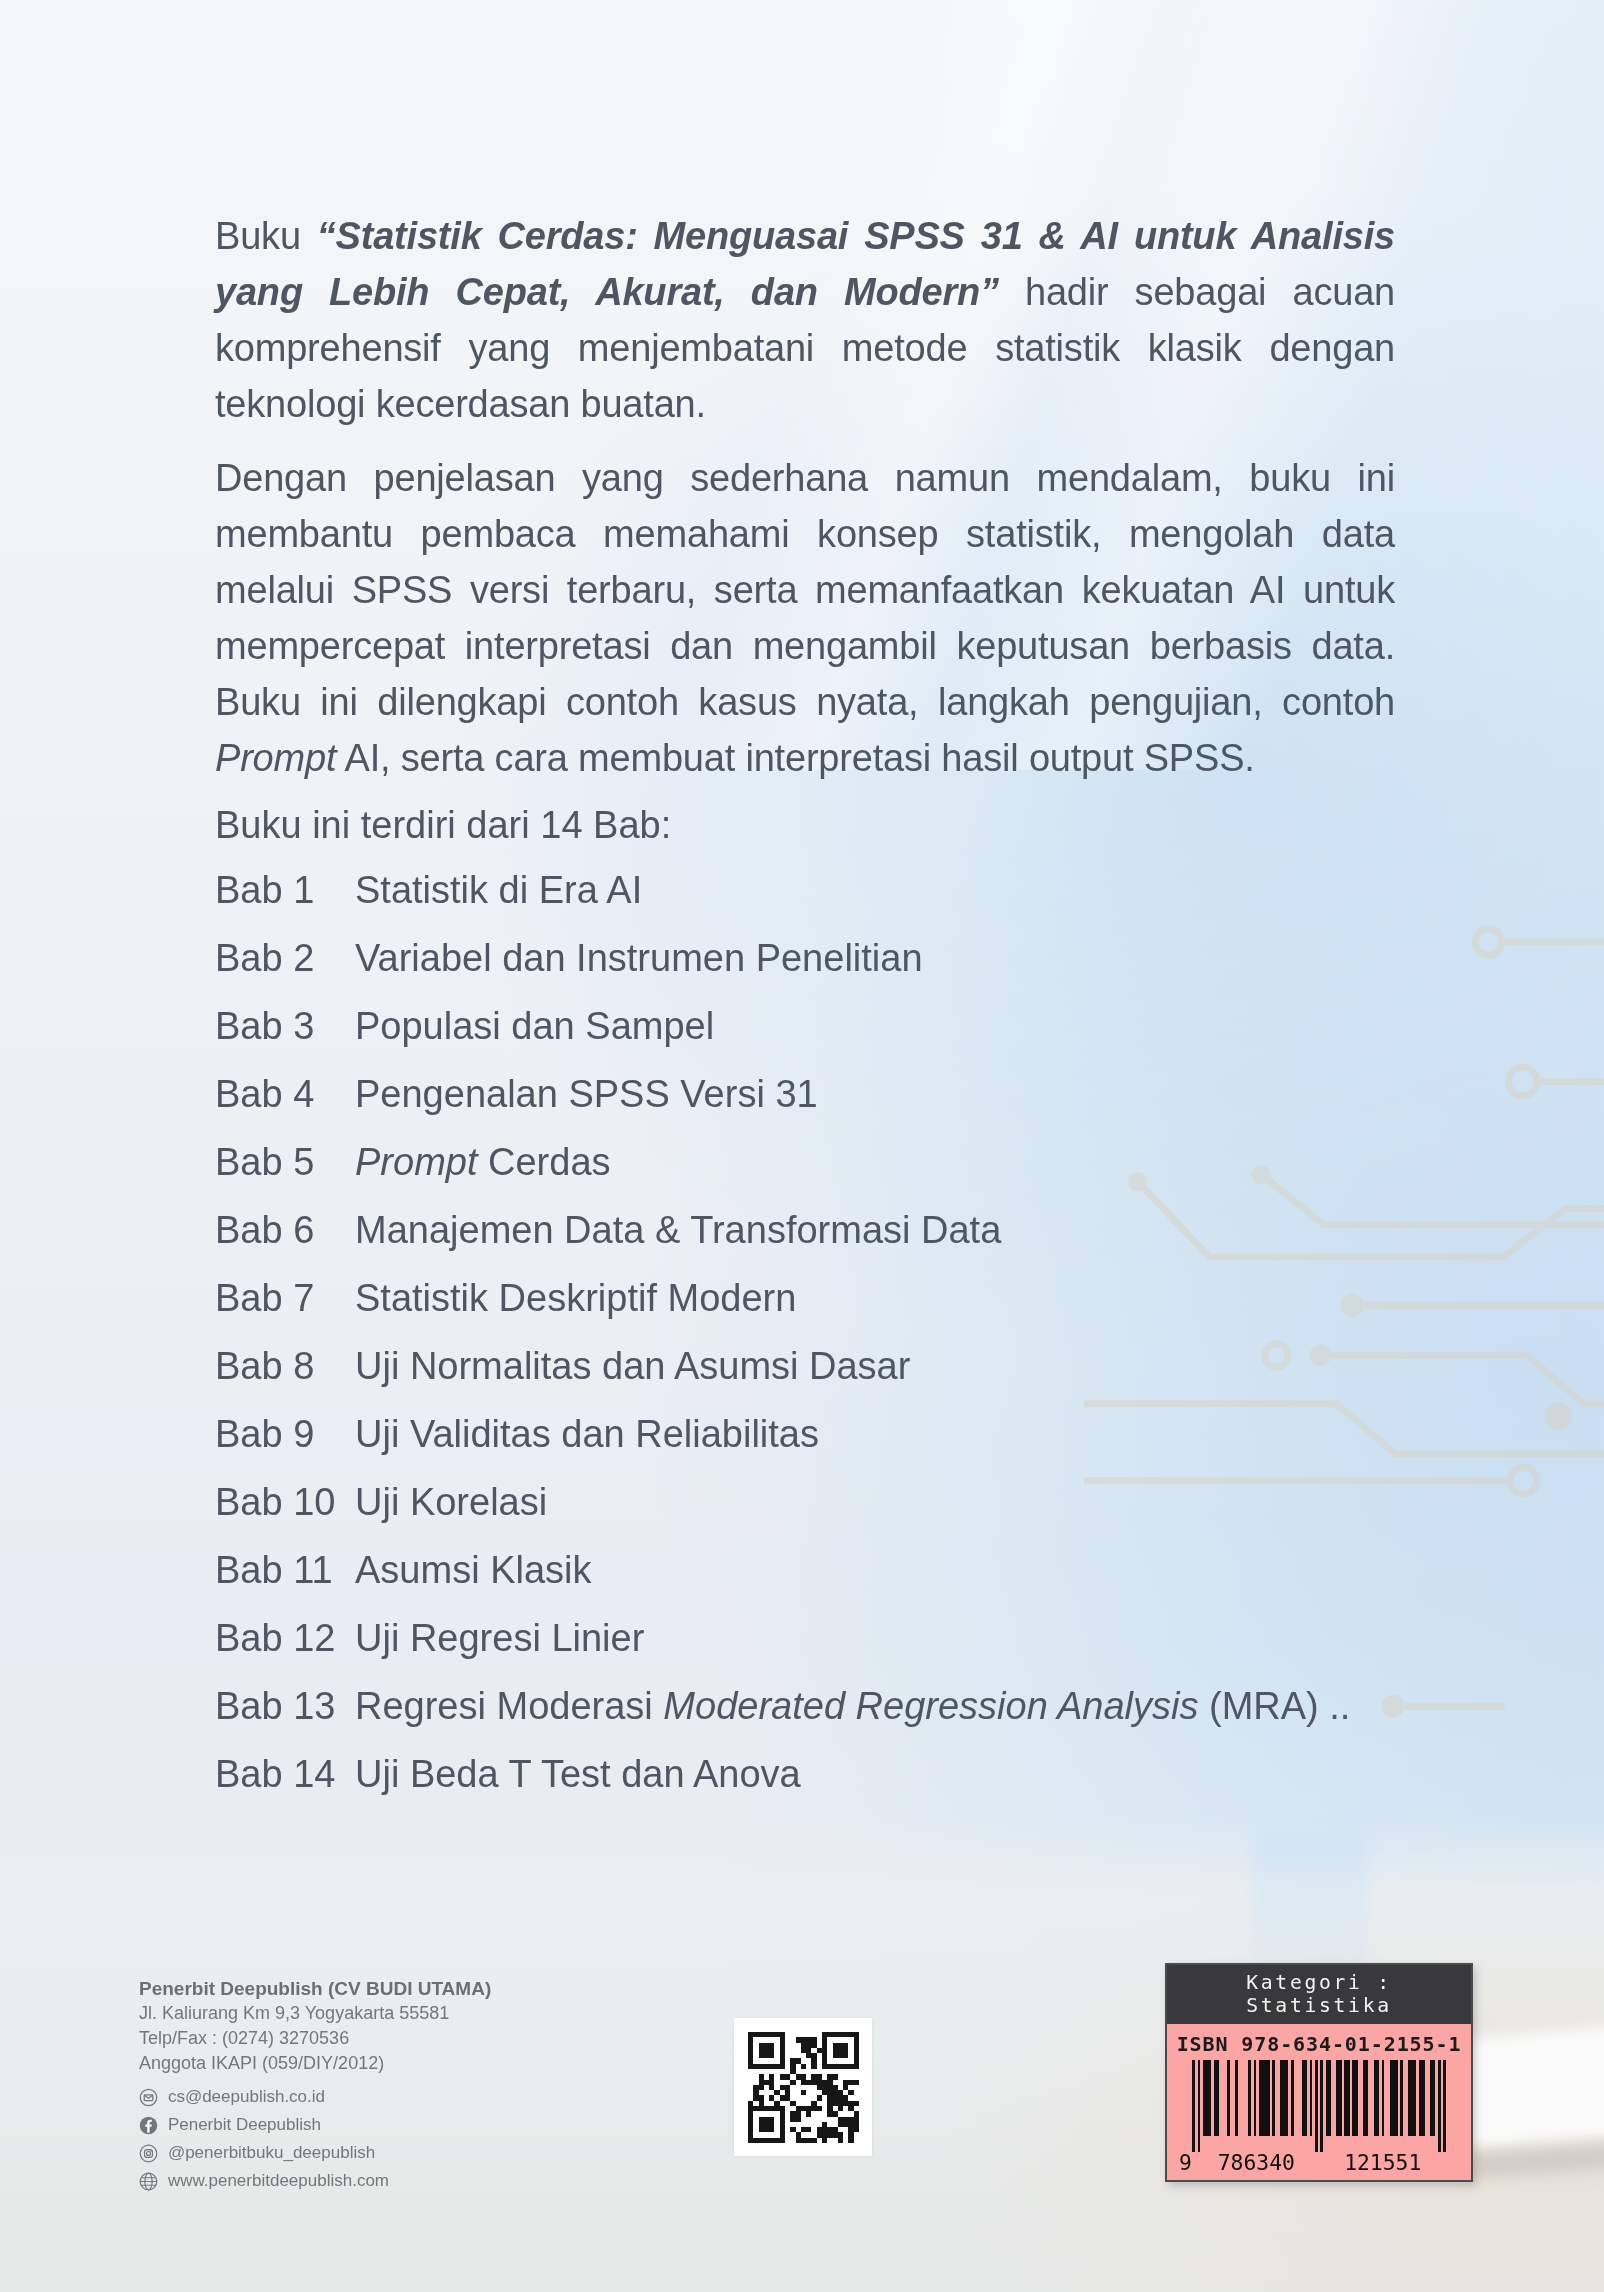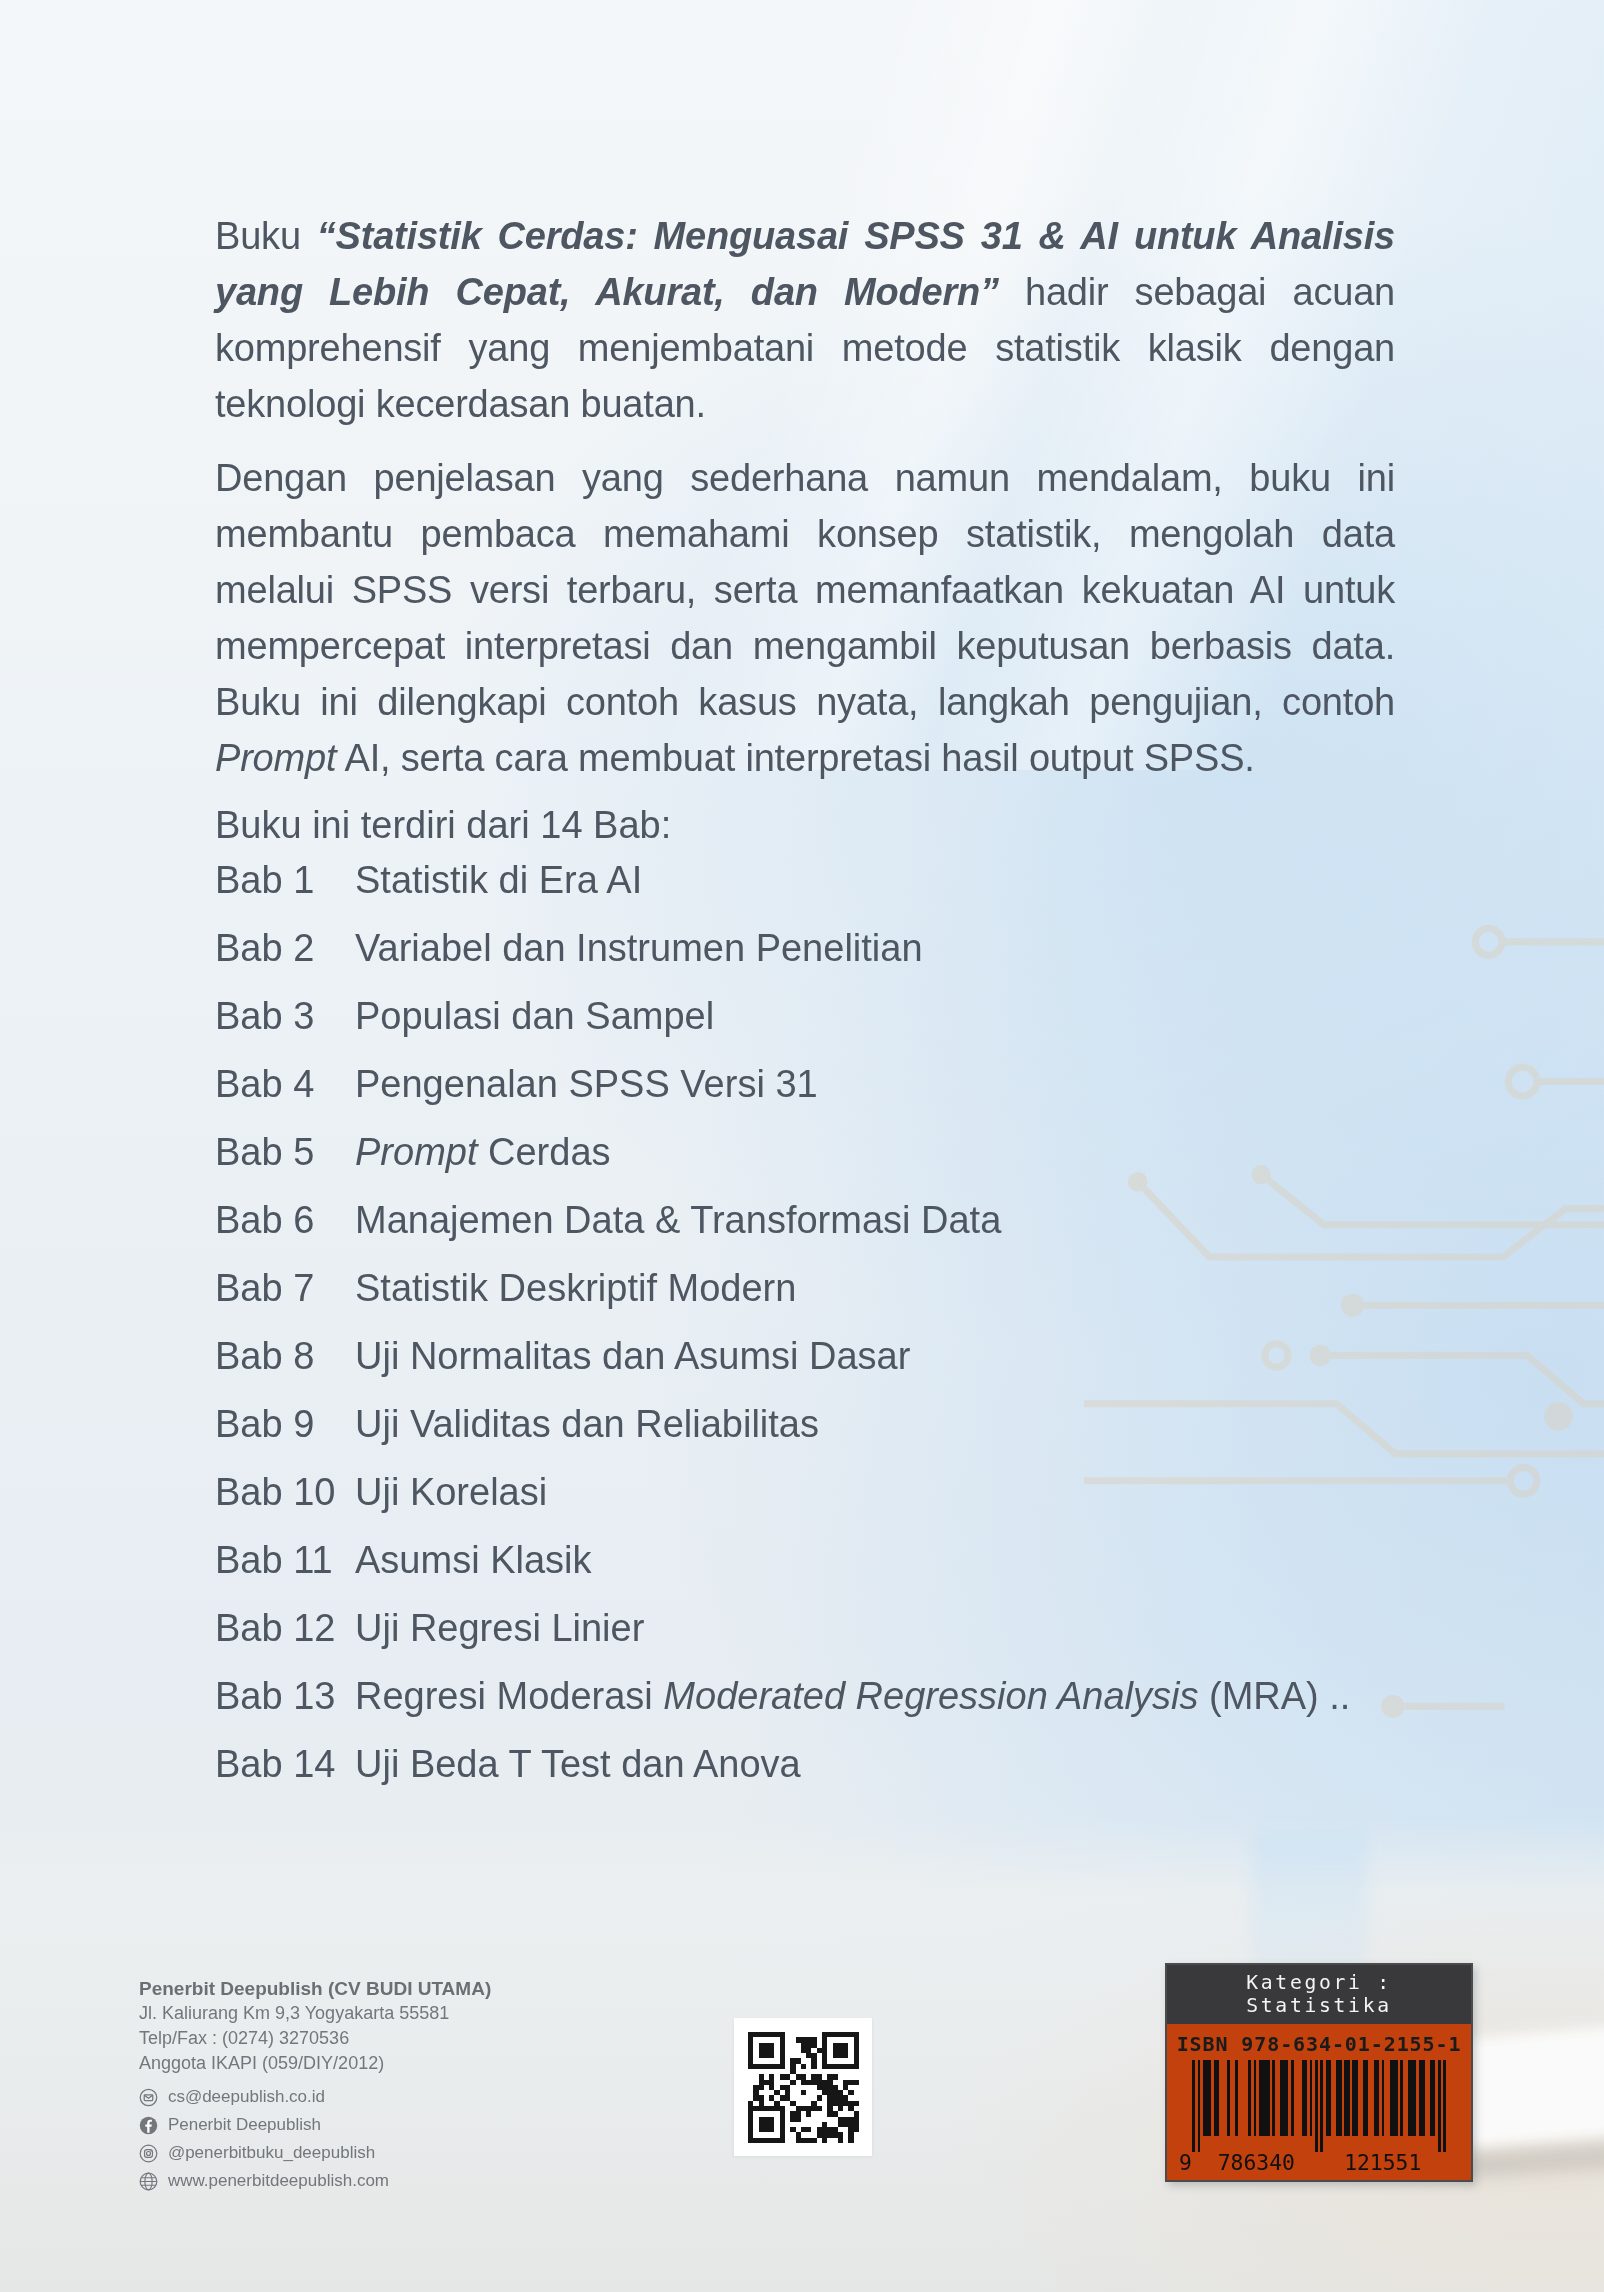--- a/index.html
+++ b/index.html
@@ -25,38 +25,38 @@
   .photo-book{position:absolute;left:1458px;top:2031px;width:210px;height:109px;background:#fcfcfc;
     border-radius:9px;transform:rotate(-5deg);filter:blur(6.3px);opacity:.95;}
   .photo-book-shadow{position:absolute;left:1465px;top:2148px;width:202px;height:23px;background:#c9c4bd;
     border-radius:10.7px;transform:rotate(-4deg);filter:blur(8px);opacity:.8;}
   
   .content{position:absolute;left:215px;top:208px;width:1188px;color:#4d5661;}
   .para{font-size:38px;line-height:56px;text-align:justify;letter-spacing:-0.2px;margin:0 8px 18px 0;}
   .para.second{margin-bottom:10.7px;}
   .seg-i{font-style:italic;}
   .seg-bi{font-style:italic;font-weight:700;}
-  .list-heading{font-size:38px;line-height:56px;margin:0 0 8px 0;}
+  .list-heading{font-size:38px;line-height:56px;margin:0 0 18px 0;}
   .chapter-row{display:flex;margin-bottom:29px;font-size:38px;line-height:39px;}
   .chapter-no{flex:0 0 140px;}
   .chapter-title{flex:1;}
   
   .publisher{position:absolute;left:139px;top:1976px;color:#73777c;}
   .pub-name{font-weight:700;font-size:19px;line-height:25px;color:#6b6f74;}
   .pub-line{font-size:18px;line-height:25px;}
   .social-list{list-style:none;margin:7.2px 0 0 0;padding:0;}
   .social-row{display:flex;align-items:center;height:28px;gap:9.9px;font-size:17px;}
   .icon{display:inline-flex;}
   .icon svg{width:19px;height:19px;display:block;}
   
   .qr-box{position:absolute;left:734px;top:2018px;width:138px;height:138px;background:#ffffff;
     display:flex;align-items:center;justify-content:center;box-shadow:0 0.9px 3.6px rgba(90,95,100,.12);}
   .qr-box svg{width:111px;height:111px;}
   
-  .barcode-card{position:absolute;left:1165px;top:1963px;width:304px;background:#c2410c;
+  .barcode-card{position:absolute;left:1165px;top:1963px;width:304px;background:#fca5a5;
     border:2.7px solid #4b4b4d;box-shadow:2.7px 3.6px 8px rgba(80,90,100,.28);}
   .barcode-header{background:#39393b;color:#f4f4f4;font-family:"DejaVu Sans Mono","Liberation Mono",monospace;
     font-size:19.7px;letter-spacing:2.7px;text-align:center;padding:6.3px 0 6.3px 0;}
   .barcode-body{padding:8px 0 5.4px 0;}
   .isbn-line{text-align:center;font-family:"DejaVu Sans Mono","Liberation Mono",monospace;
     font-size:20px;letter-spacing:0.9px;color:#1b1b1b;margin:0 0 3.6px 0;font-weight:700;}
   .ean-svg{display:block;width:299px;height:115px;margin:0 auto;}
   .ean-digit{font-family:"DejaVu Sans Mono","Liberation Mono",monospace;font-size:24px;fill:#111;}
 </style>
 </head>

